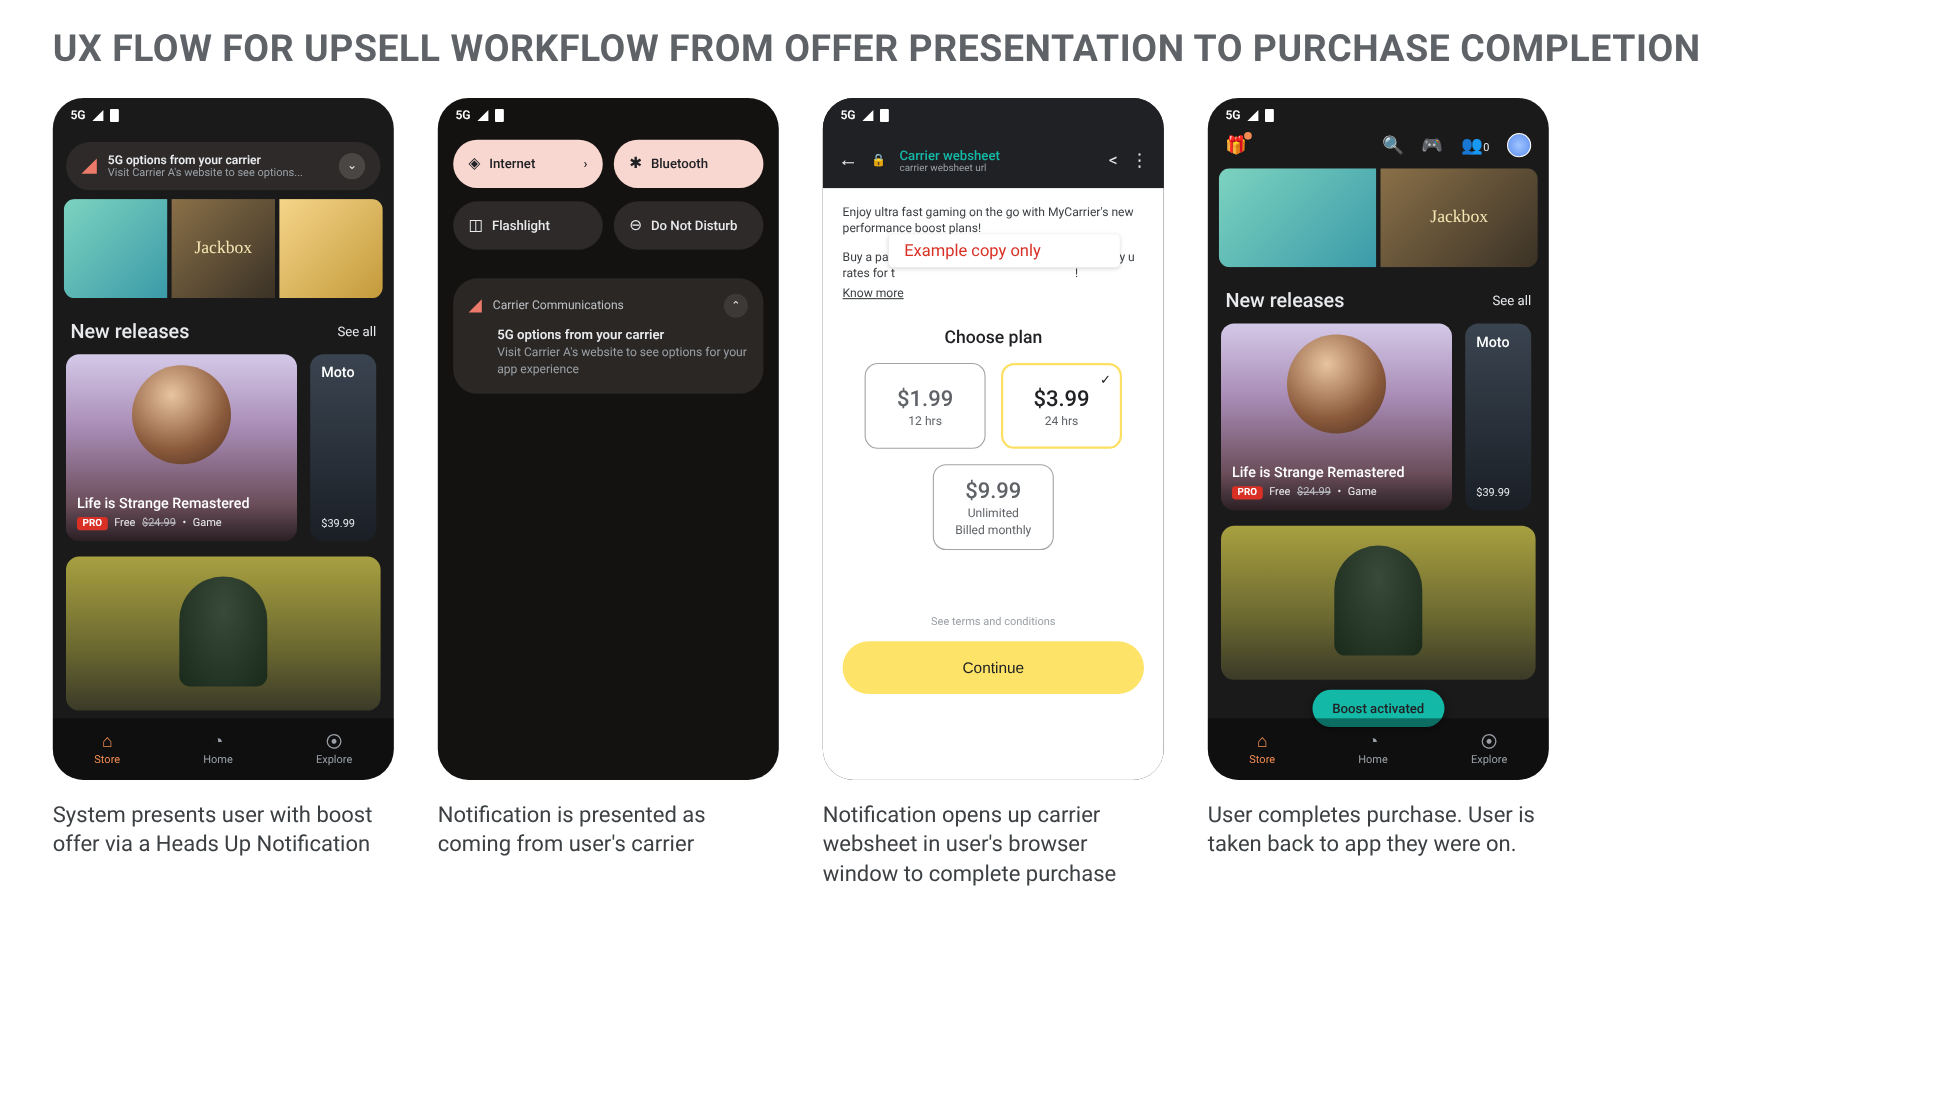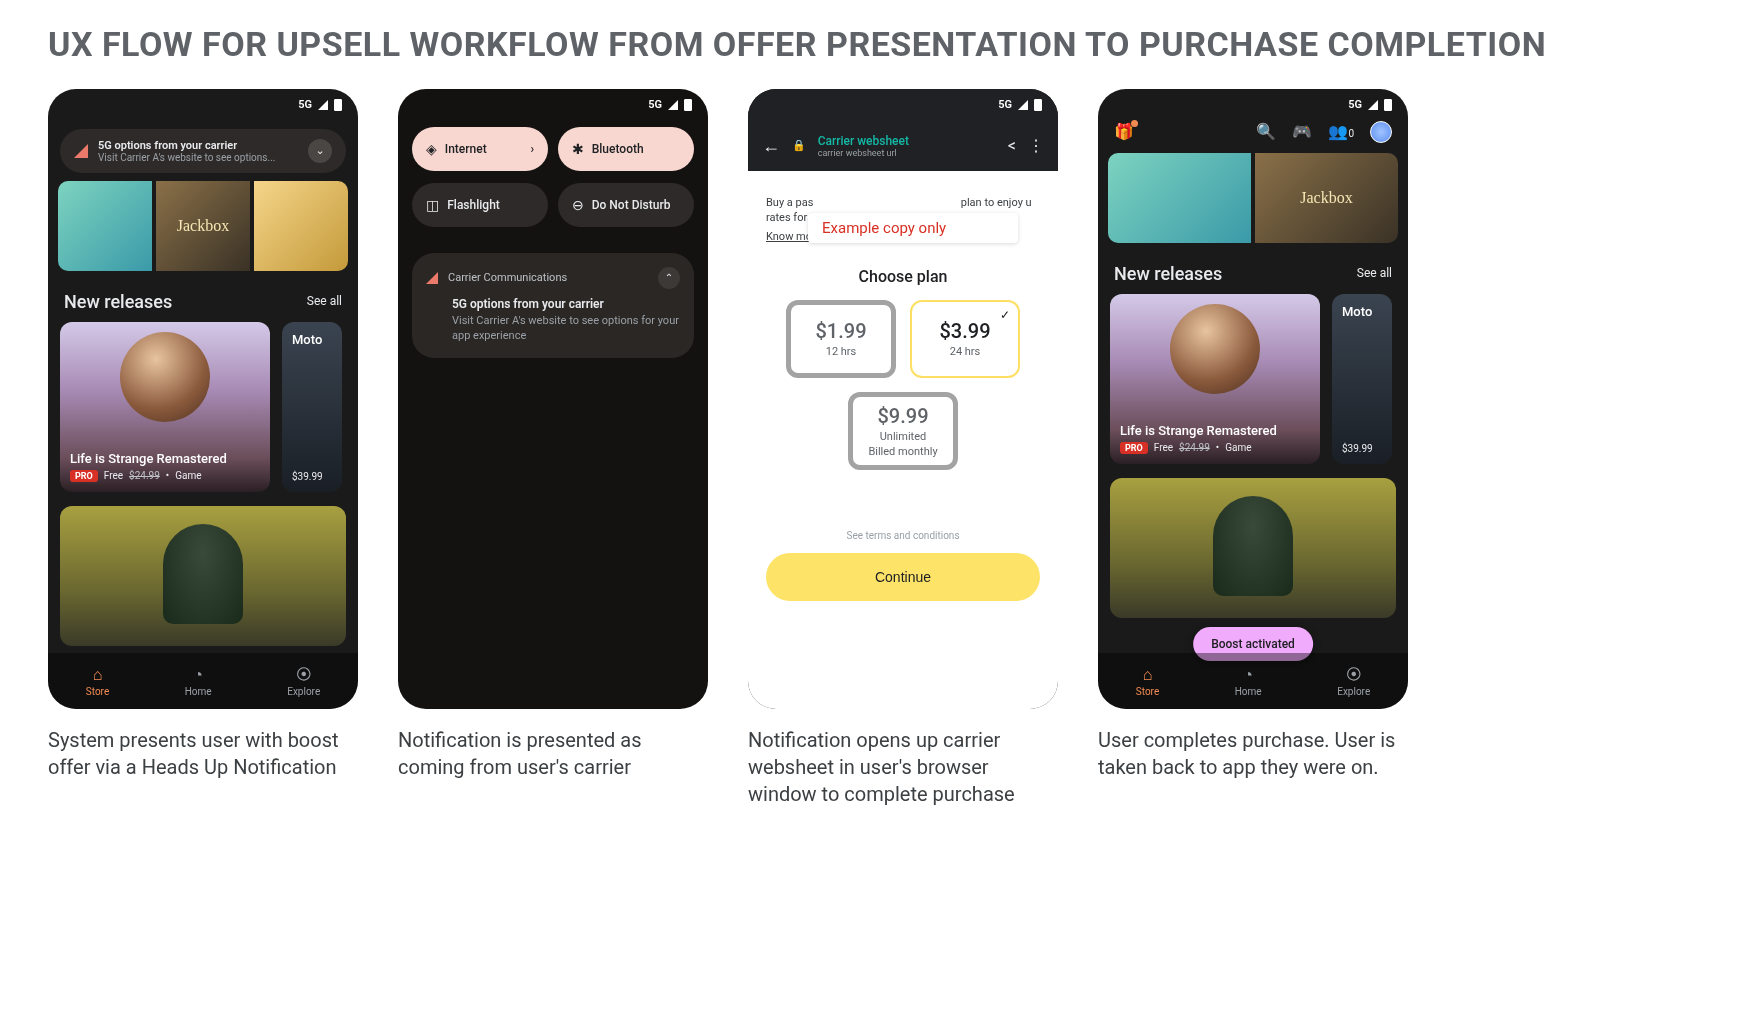--- a/index.html
+++ b/index.html
@@ -1,21 +1,21 @@
 <!DOCTYPE html>
 <html><head>
 <meta charset="utf-8">
 <style>
   * { box-sizing: border-box; margin: 0; padding: 0; }
   body { font-family: -apple-system, BlinkMacSystemFont, "Segoe UI", Roboto, sans-serif; background: #fff; padding: 24px 48px; width: 1760px; }
   h1 { font-size: 34px; font-weight: 700; color: #5f6368; letter-spacing: 0.5px; margin-bottom: 24px; line-height: 1.2; }
   .row { display: flex; gap: 40px; }
   .col { width: 310px; display: flex; flex-direction: column; }
   .phone { width: 310px; height: 620px; background: #1a1a1a; border-radius: 28px; overflow: hidden; position: relative; color: #fff; font-size: 12px; }
-  .status-bar { height: 32px; display: flex; justify-content: flex-end; align-items: center; gap: 6px; padding: 2px 16px; font-size: 11px; font-weight: 500; }
+  .status-bar { height: 32px; display: flex; align-items: center; gap: 6px; padding: 2px 16px; font-size: 11px; font-weight: 500; }
   .status-5g { font-weight: 600; }
   .signal { display: inline-block; width: 0; height: 0; border-style: solid; border-width: 0 0 10px 10px; border-color: transparent transparent #fff transparent; }
   .battery { width: 8px; height: 12px; border: 1px solid #fff; border-radius: 1px; position: relative; background: #fff; }
   .caption { font-size: 20px; color: #3c4043; margin-top: 18px; line-height: 1.35; max-width: 300px; }
 
   
   .hun { margin: 8px 12px; background: #2d2a29; border-radius: 28px; padding: 10px 14px; display: flex; align-items: center; gap: 10px; }
   .hun-icon { width: 0; height: 0; border-style: solid; border-width: 0 0 14px 14px; border-color: transparent transparent #ec7a6a transparent; }
   .hun-text { flex: 1; font-size: 11px; }
   .hun-title { font-weight: 600; color: #e8eaed; }
@@ -37,21 +37,21 @@
   .card-meta { font-size: 10px; color: #e8eaed; display: flex; align-items: center; gap: 6px; margin-top: 4px; z-index:2;}
   .pro-badge { background: #d93025; color: #fff; font-size: 9px; font-weight: 700; padding: 1px 5px; border-radius: 3px; }
   .strike { text-decoration: line-through; color: #bdc1c6; }
   .card2 { width: 60px; height: 170px; border-radius: 12px; background: linear-gradient(180deg,#3a4450,#1a1f26); display:flex;flex-direction:column;justify-content:space-between;padding:10px;color:#fff;}
   .big-card { margin: 14px 12px 0; height: 140px; border-radius: 12px; background: linear-gradient(180deg,#a8a040 0%,#6b6830 60%,#3a3a28 100%); position:relative; overflow:hidden;}
   .soldier { position:absolute; left:50%; top:18px; transform:translateX(-50%); width:80px; height:100px; background:radial-gradient(ellipse at 50% 30%, #3a4a3a, #1a2a1a); border-radius:40px 40px 10px 10px;}
   .navbar { position: absolute; bottom: 0; left: 0; right: 0; height: 56px; display: flex; justify-content: space-around; align-items: center; background: rgba(0,0,0,0.4); }
   .nav-item { display: flex; flex-direction: column; align-items: center; gap: 2px; font-size: 10px; color: #9aa0a6; }
   .nav-item.active { color: #f28b52; }
   .nav-icon { font-size: 16px; }
-  .toast { position: absolute; bottom: 48px; left: 50%; transform: translateX(-50%); background: #f0abfc; color: #202124; font-size: 12px; font-weight: 500; padding: 10px 18px; border-radius: 22px; box-shadow: 0 2px 8px rgba(0,0,0,0.4); }
+  .toast { position: absolute; bottom: 48px; left: 50%; transform: translateX(-50%); background: #14b8a6; color: #202124; font-size: 12px; font-weight: 500; padding: 10px 18px; border-radius: 22px; box-shadow: 0 2px 8px rgba(0,0,0,0.4); }
 
   
   .qs-row { display: flex; gap: 10px; padding: 6px 14px; }
   .qs-pill { flex: 1; height: 44px; border-radius: 22px; display: flex; align-items: center; gap: 8px; padding: 0 14px; font-size: 12px; font-weight: 500; }
   .qs-on { background: #f8d7d0; color: #202124; }
   .qs-off { background: #2d2a29; color: #e8eaed; }
   .qs-icon { font-size: 14px; }
   .qs-chev { margin-left: auto; font-size: 12px; }
   .notif-card { margin: 20px 14px; background: #2a2725; border-radius: 22px; padding: 14px; }
   .notif-head { display: flex; align-items: center; gap: 10px; }
@@ -70,21 +70,21 @@
   .ws-url { font-size: 9px; color: #9aa0a6; }
   .ws-share { color: #e8eaed; font-size: 16px; }
   .ws-menu { color: #e8eaed; font-size: 16px; }
   .ws-body { background: #fff; color: #3c4043; padding: 14px 18px 0; height: calc(100% - 82px); position: relative; }
   .ws-copy1 { font-size: 11px; line-height: 1.4; }
   .ws-copy2 { font-size: 11px; line-height: 1.4; margin-top: 10px; }
   .know-more { font-size: 11px; text-decoration: underline; color: #3c4043; display:inline-block; margin-top:4px;}
   .example-overlay { position: absolute; top: 42px; left: 60px; right: 40px; background: #fff; padding: 6px 14px; color: #d93025; font-size: 15px; font-weight: 400; border-radius: 4px; box-shadow: 0 1px 4px rgba(0,0,0,0.15); }
   .choose-plan { text-align: center; font-size: 16px; font-weight: 500; color: #202124; margin: 24px 0 14px; }
   .plans { display: flex; flex-wrap: wrap; gap: 14px; justify-content: center; }
-  .plan { width: 110px; height: 78px; border: 5px solid #a3a3a3; border-radius: 12px; display: flex; flex-direction: column; align-items: center; justify-content: center; position: relative; }
+  .plan { width: 110px; height: 78px; border: 1px solid #a3a3a3; border-radius: 12px; display: flex; flex-direction: column; align-items: center; justify-content: center; position: relative; }
   .plan.selected { border: 2px solid #fddf63; }
   .plan-check { position: absolute; top: 6px; right: 8px; font-size: 12px; color: #202124; }
   .plan-price { font-size: 20px; font-weight: 500; color: #5f6368; }
   .plan.selected .plan-price { color: #202124; }
   .plan-sub { font-size: 11px; color: #5f6368; margin-top: 2px; }
   .terms { text-align: center; font-size: 10px; color: #9aa0a6; margin-top: 60px; }
   .continue-btn { margin: 12px 0 16px; width: 100%; background: #fde368; color: #202124; font-size: 14px; font-weight: 500; height: 48px; border: none; border-radius: 26px; }
 
   
   .top-icons { display: flex; align-items: center; gap: 16px; padding: 0 16px 6px; justify-content: flex-end; }
@@ -217,20 +217,21 @@
         <span class="ws-back">←</span>
         <span class="ws-lock">🔒</span>
         <div class="ws-title-wrap">
           <div class="ws-title">Carrier websheet</div>
           <div class="ws-url">carrier websheet url</div>
         </div>
         <span class="ws-share">&lt;</span>
         <span class="ws-menu">⋮</span>
       </div>
       <div class="ws-body">
+        <div class="ws-copy1">Enjoy ultra fast gaming on the go with MyCarrier's new performance boost plans!</div>
         <div class="ws-copy2">
           <span>Buy a pas</span>
           <span style="visibility:hidden;">xxxxxxxxxxxxxxxxxxxxxxxxxx</span>
           <span>plan to enjoy u</span><br>
           <span>rates for t</span>
           <span style="visibility:hidden;">xxxxxxxxxxxxxxxxxxxxxxxxxxxxx</span>
           <span>!</span>
         </div>
         <span class="know-more">Know more</span>
         <div class="example-overlay">Example copy only</div>

